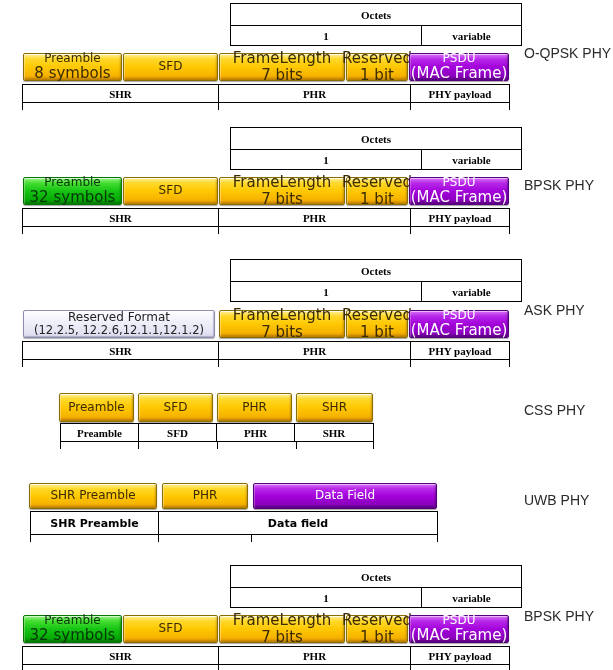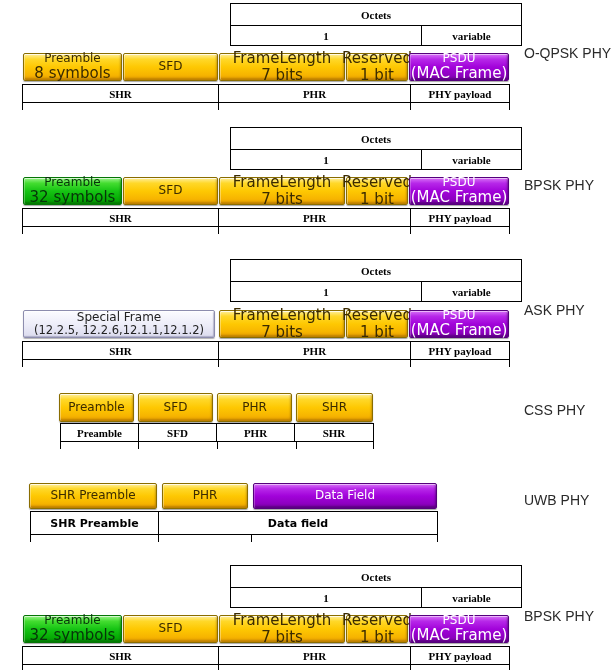--- a/index.html
+++ b/index.html
@@ -137,21 +137,21 @@
 
   <div class="sec">
     <div class="octets" style="left:218px;top:259px;">
       <div class="octets-title">Octets</div>
       <div class="octets-cols">
         <div class="oc1">1</div>
         <div class="oc2">variable</div>
       </div>
     </div>
     <div class="blk lav" style="left:23px;top:310px;width:192px;">
-      <span class="l1">Special Frame</span>
+      <span class="l1">Reserved Format</span>
       <span class="l2" style="font-size:11.5px;">(12.2.5, 12.2.6,12.1.1,12.1.2)</span>
     </div>
     <div class="blk yellow" style="left:219px;top:310px;width:126px;">
       <span class="l2">FrameLength</span>
       <span class="l2">7 bits</span>
     </div>
     <div class="blk yellow" style="left:346px;top:310px;width:62px;">
       <span class="l2">Reserved</span>
       <span class="l2">1 bit</span>
     </div>

